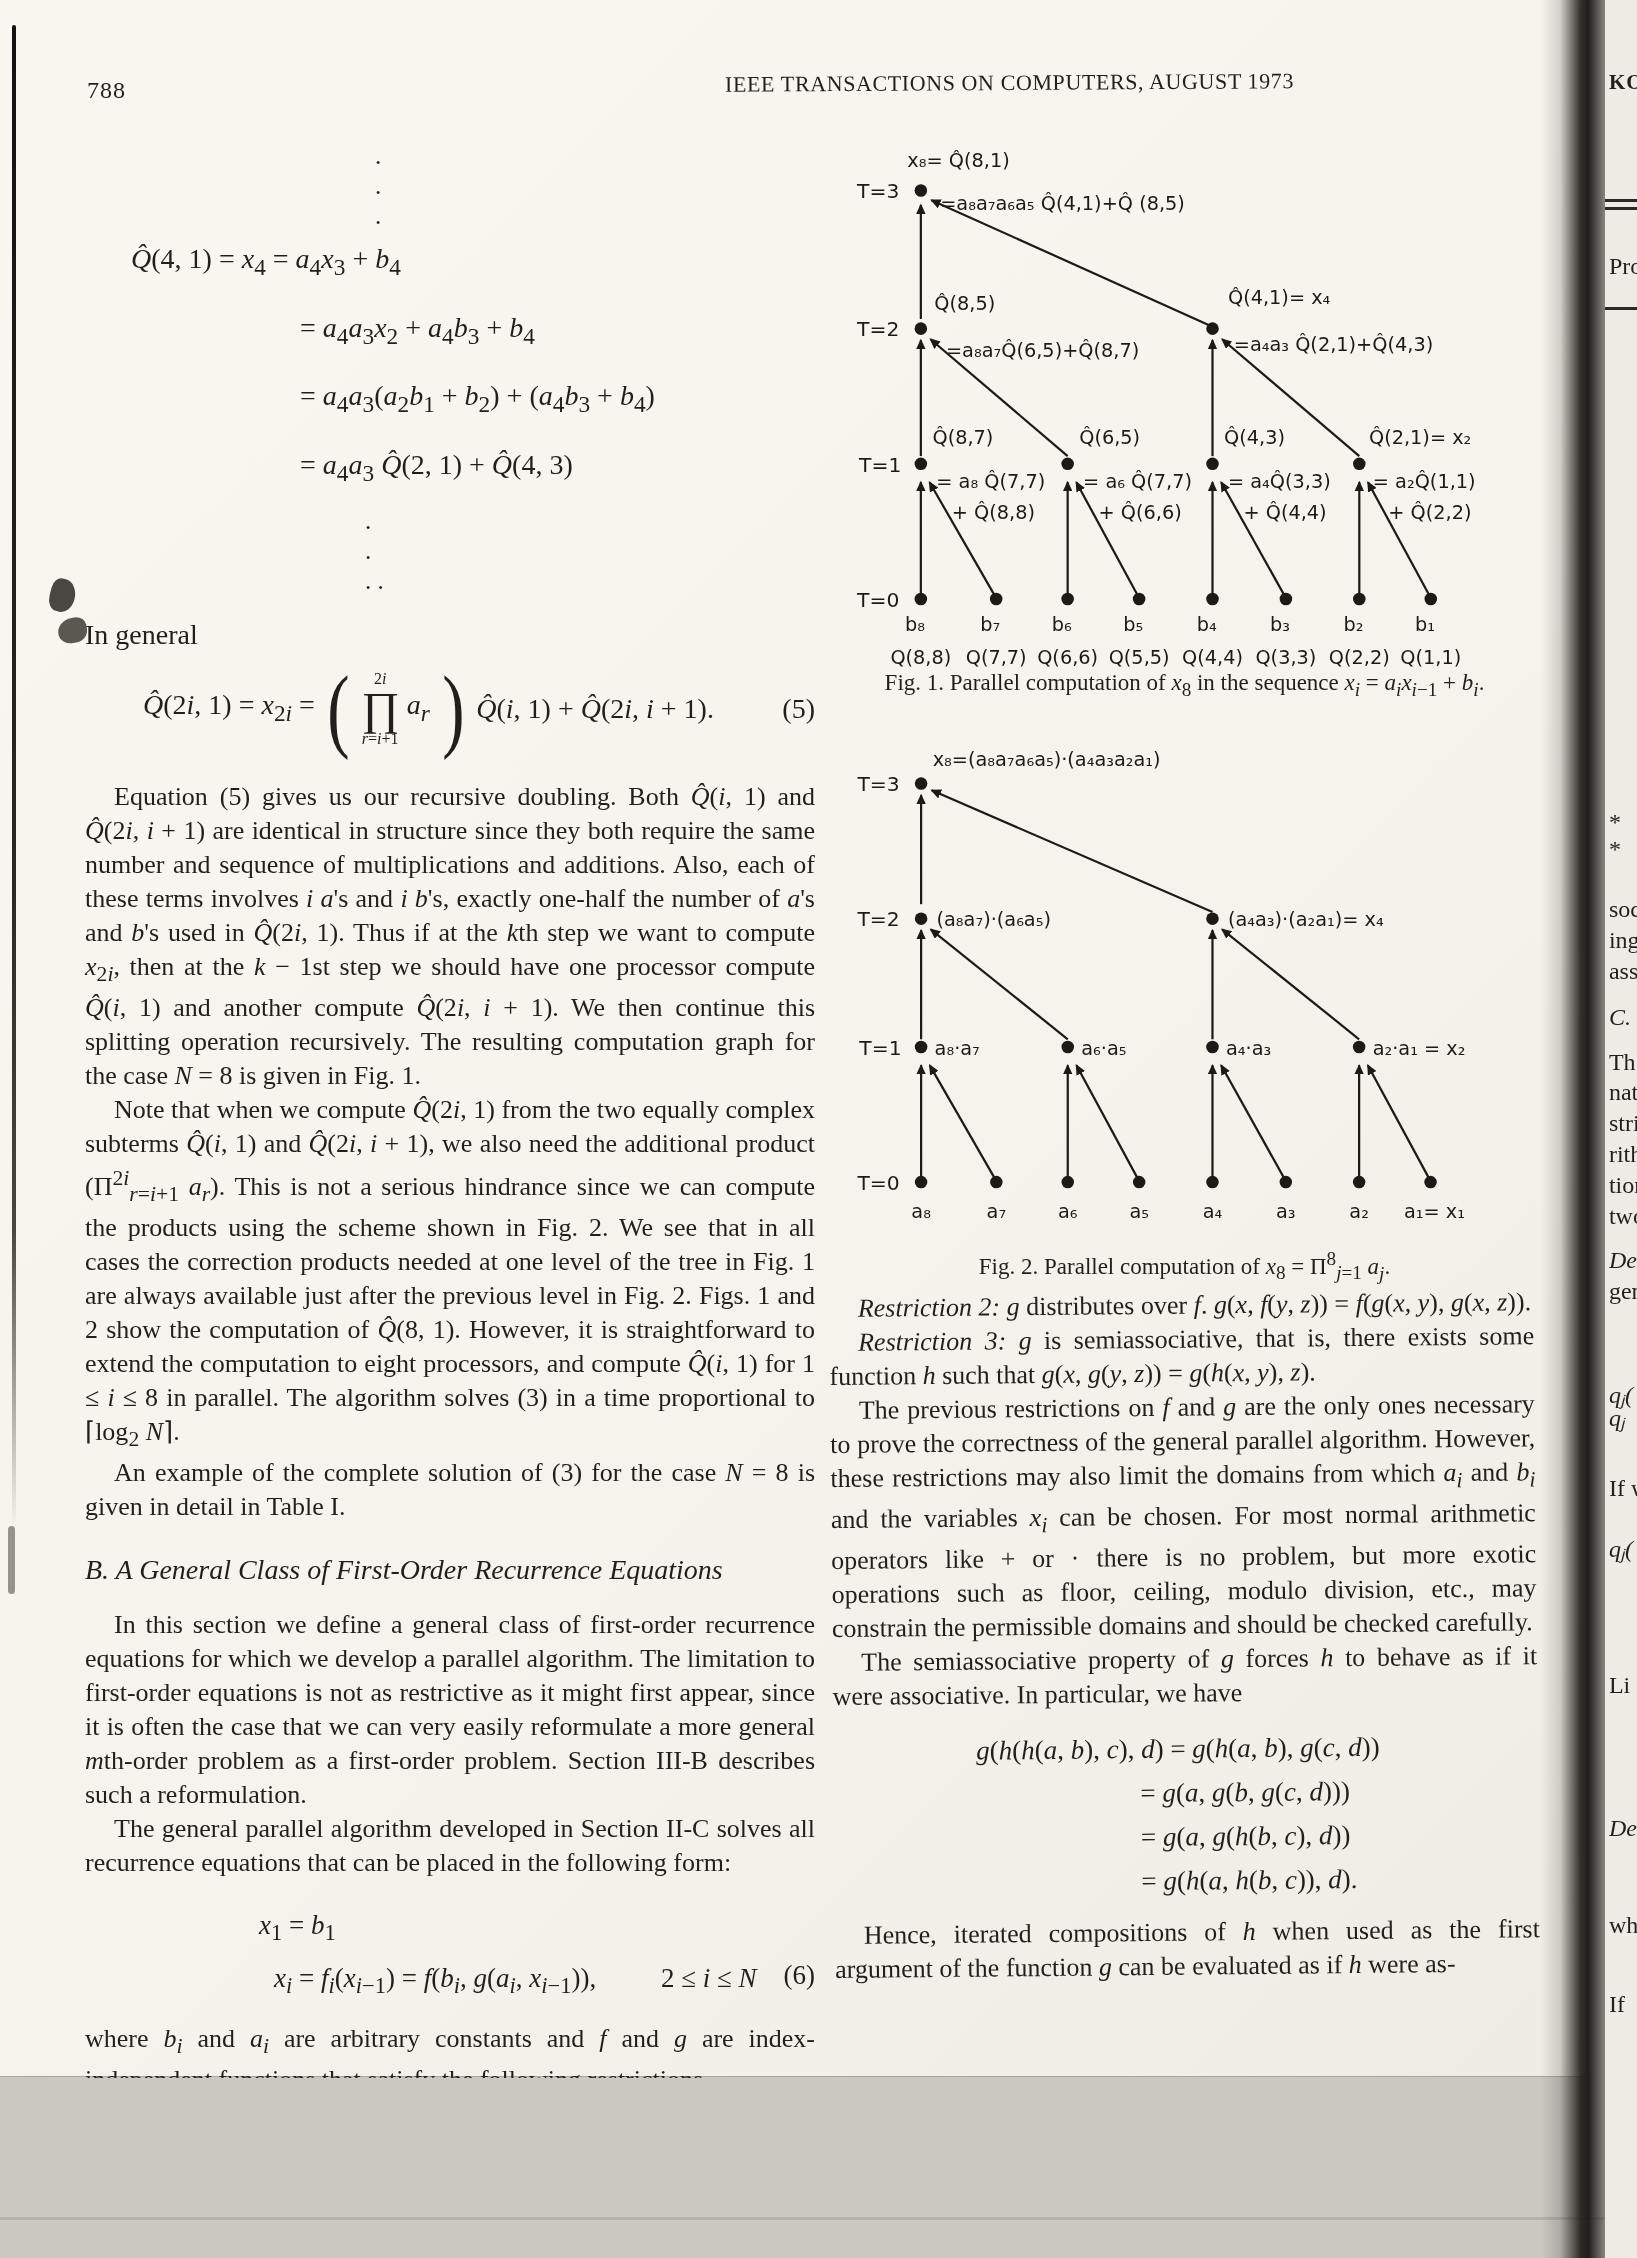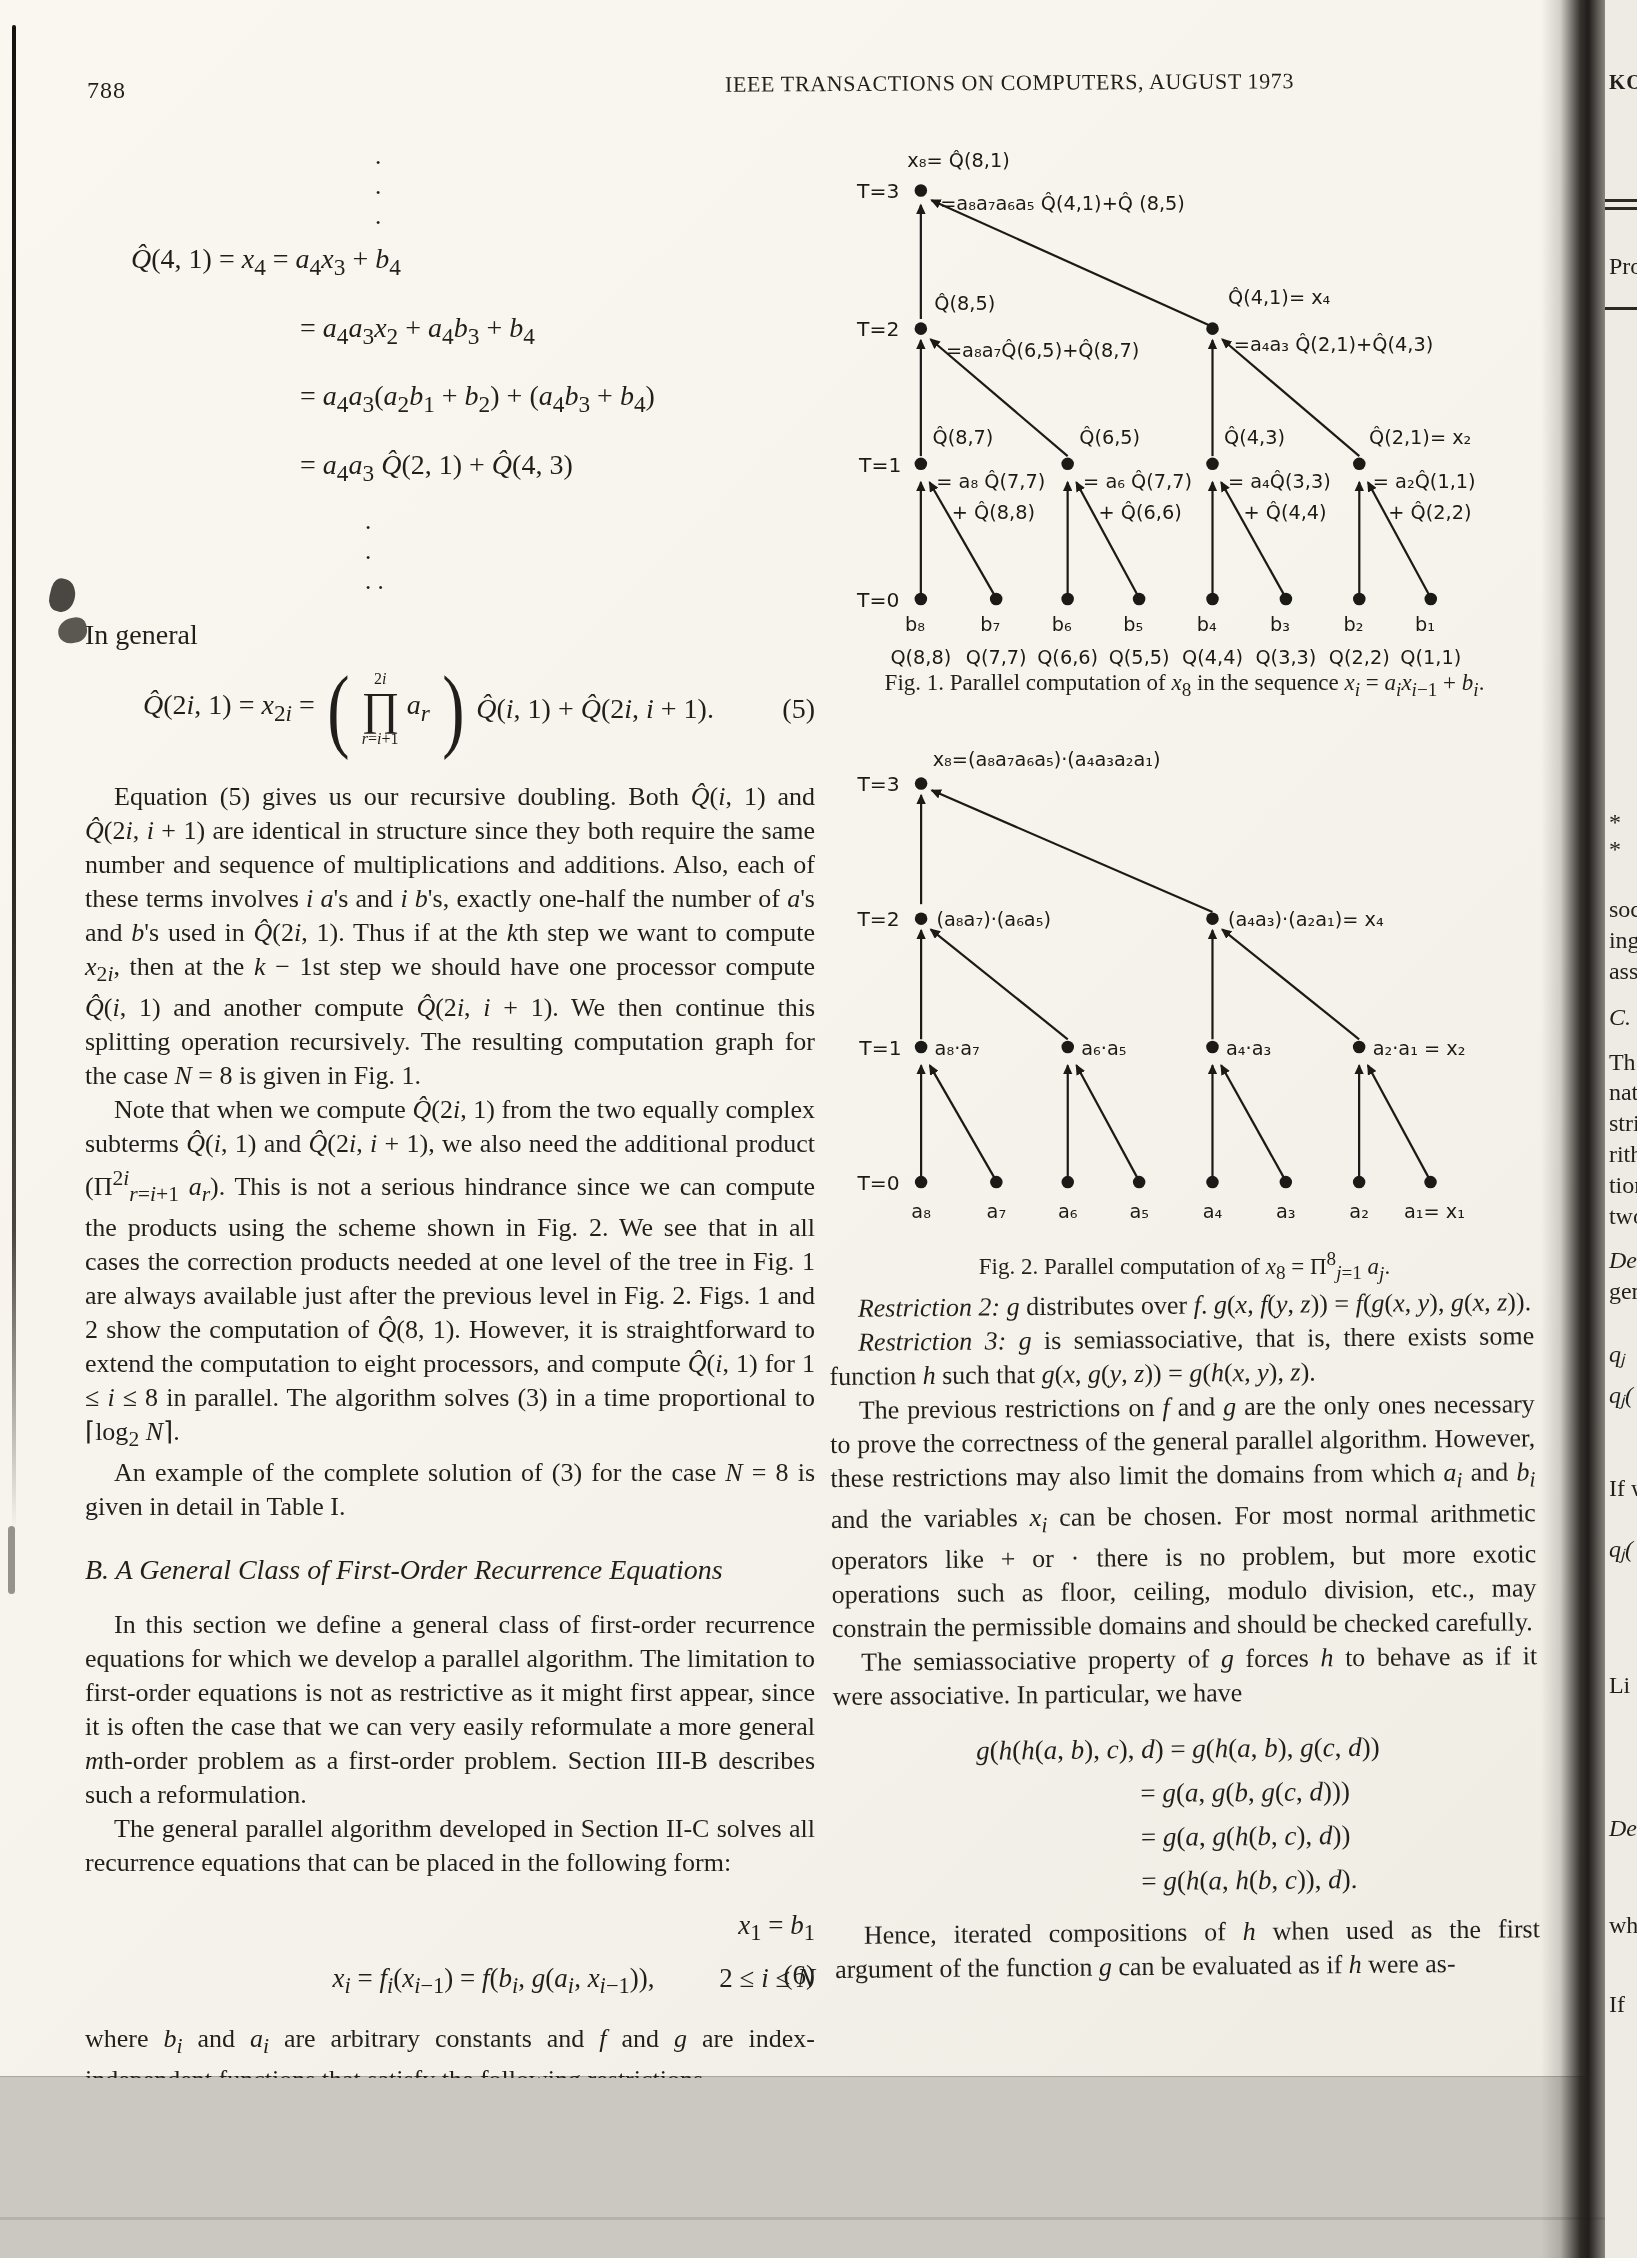--- a/index.html
+++ b/index.html
@@ -62,21 +62,21 @@
   .in-general { margin:21px 0 0 0; text-align:left; }
 
   .eq5 { position:relative; display:flex; align-items:center; gap:7.7px;
          margin:17.4px 0 33px 58px; font-size:28px; }
   .bigparen { font-size:93px; font-weight:400; transform:scaleX(.72); line-height:.75; }
   .prodstack { display:inline-flex; flex-direction:column; align-items:center; line-height:1; }
   .plim { font-size:16px; font-style:normal; }
   .pisym { font-size:46px; line-height:.95; }
   .eqnum { position:absolute; right:0; font-style:normal; }
 
-  .eq6 { position:relative; margin:23px 0 13.5px 0; font-size:27px; line-height:44px; text-align:right;}
+  .eq6 { position:relative; margin:23px 0 13.5px 0; font-size:27px; line-height:44px; text-align:left;}
   .eq6 .r1 { margin-left:174px; }
   .eq6 .r2 { margin-left:189px; }
   .eq6 .cond { margin-left:58px; }
   .eq6 .eqnum { top:50px; }
 
   
   .eqg { font-size:27px; line-height:44px; text-align:left; margin:15.4px 0 13.5px 0; }
   .eqg .g1 { margin-left:143px; }
   .eqg .gi { margin-left:307px; }
 
@@ -355,21 +355,21 @@
       <div class="frag" style="top: 958px;">asso</div>
       <div class="frag ital" style="top: 1004px;">C. </div>
       <div class="frag" style="top: 1049px;">Th</div>
       <div class="frag" style="top: 1079px;">natu</div>
       <div class="frag" style="top: 1110px;">stric</div>
       <div class="frag" style="top: 1141px;">rithm</div>
       <div class="frag" style="top: 1172px;">tion</div>
       <div class="frag" style="top: 1203px;">two</div>
       <div class="frag ital" style="top: 1247px;">De</div>
       <div class="frag" style="top: 1278px;">gene</div>
-      <div class="frag ital" style="top: 1336px;">qⱼ</div>
+      <div class="frag ital" style="top: 1400px;">qⱼ</div>
       <div class="frag ital" style="top: 1377px;">qⱼ(</div>
       <div class="frag" style="top: 1475px;">If w</div>
       <div class="frag ital" style="top: 1531px;">qⱼ(</div>
       <div class="frag" style="top: 1672px;">Li</div>
       <div class="frag ital" style="top: 1815px;">De</div>
       <div class="frag" style="top: 1912px;">whe</div>
       <div class="frag" style="top: 1991px;">If</div>
     </div>
 </div>
 

